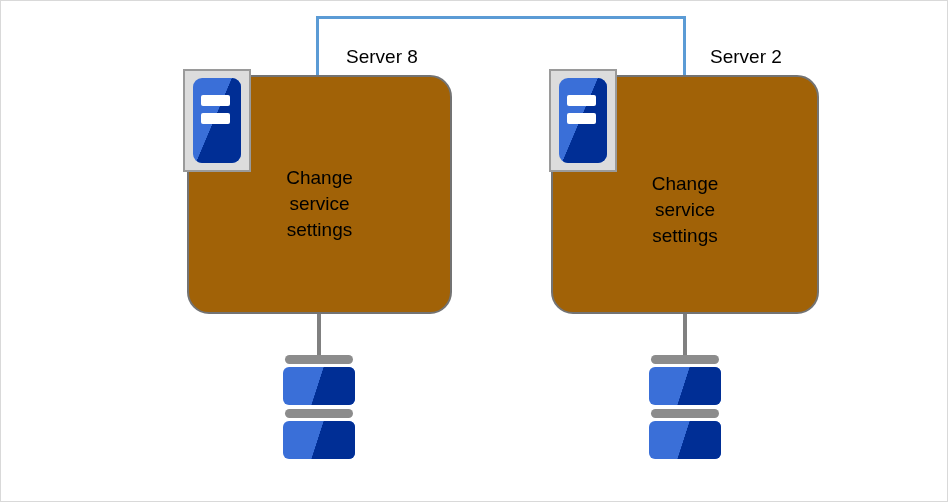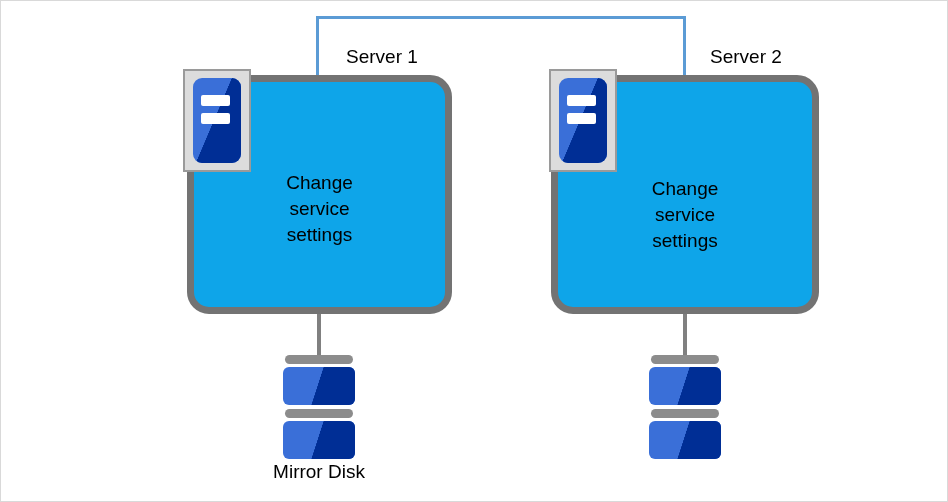--- a/index.html
+++ b/index.html
@@ -58,22 +58,22 @@
     position: absolute;
     font-size: 19px;
     color: #000000;
     white-space: nowrap;
     line-height: 1;
   }
 
   .server-box {
     position: absolute;
     box-sizing: border-box;
-    background: #0ea5e9;
-    border: 7px solid #737373;
+    background: #a16207;
+    border: 2px solid #737373;
     border-radius: 22px;
   }
 
   .server-box-text {
     position: absolute;
     left: 0;
     right: 0;
     text-align: center;
     font-size: 19px;
     color: #000000;
@@ -166,21 +166,21 @@
 <div id="canvas">
 
   <div>
     <div class="bracket bracket-top"></div>
     <div class="bracket bracket-left"></div>
     <div class="bracket bracket-right"></div>
   </div>
 
   <div class="server-node">
 
-    <div class="server-label" style="left:345px; top:46px;">Server 1</div>
+    <div class="server-label" style="left:345px; top:46px;">Server 8</div>
 
     <div class="server-box" style="left:186px; top:74px; width:265px; height:239px;">
       <div class="server-box-text" style="top:88px;">Change
 service
 settings</div>
     </div>
 
     <div class="server-icon" style="left:182px; top:68px;">
       <div class="server-icon-body">
         <div class="shade"></div>
@@ -194,21 +194,20 @@
     <div class="disk" style="left:282px; top:354px;">
       <div class="disk-plate"></div>
       <div class="disk-block">
         <div class="shade"></div>
       </div>
       <div class="disk-gap"></div>
       <div class="disk-plate"></div>
       <div class="disk-block">
         <div class="shade"></div>
       </div>
-      <div class="disk-label" style="top:106px;">Mirror Disk</div>
     </div>
   </div>
 
   <div class="server-node">
 
     <div class="server-label" style="left:709px; top:46px;text-align:right;">Server 2</div>
 
     <div class="server-box" style="left:550px; top:74px; width:268px; height:239px;">
       <div class="server-box-text" style="top:94px;">Change
 service

